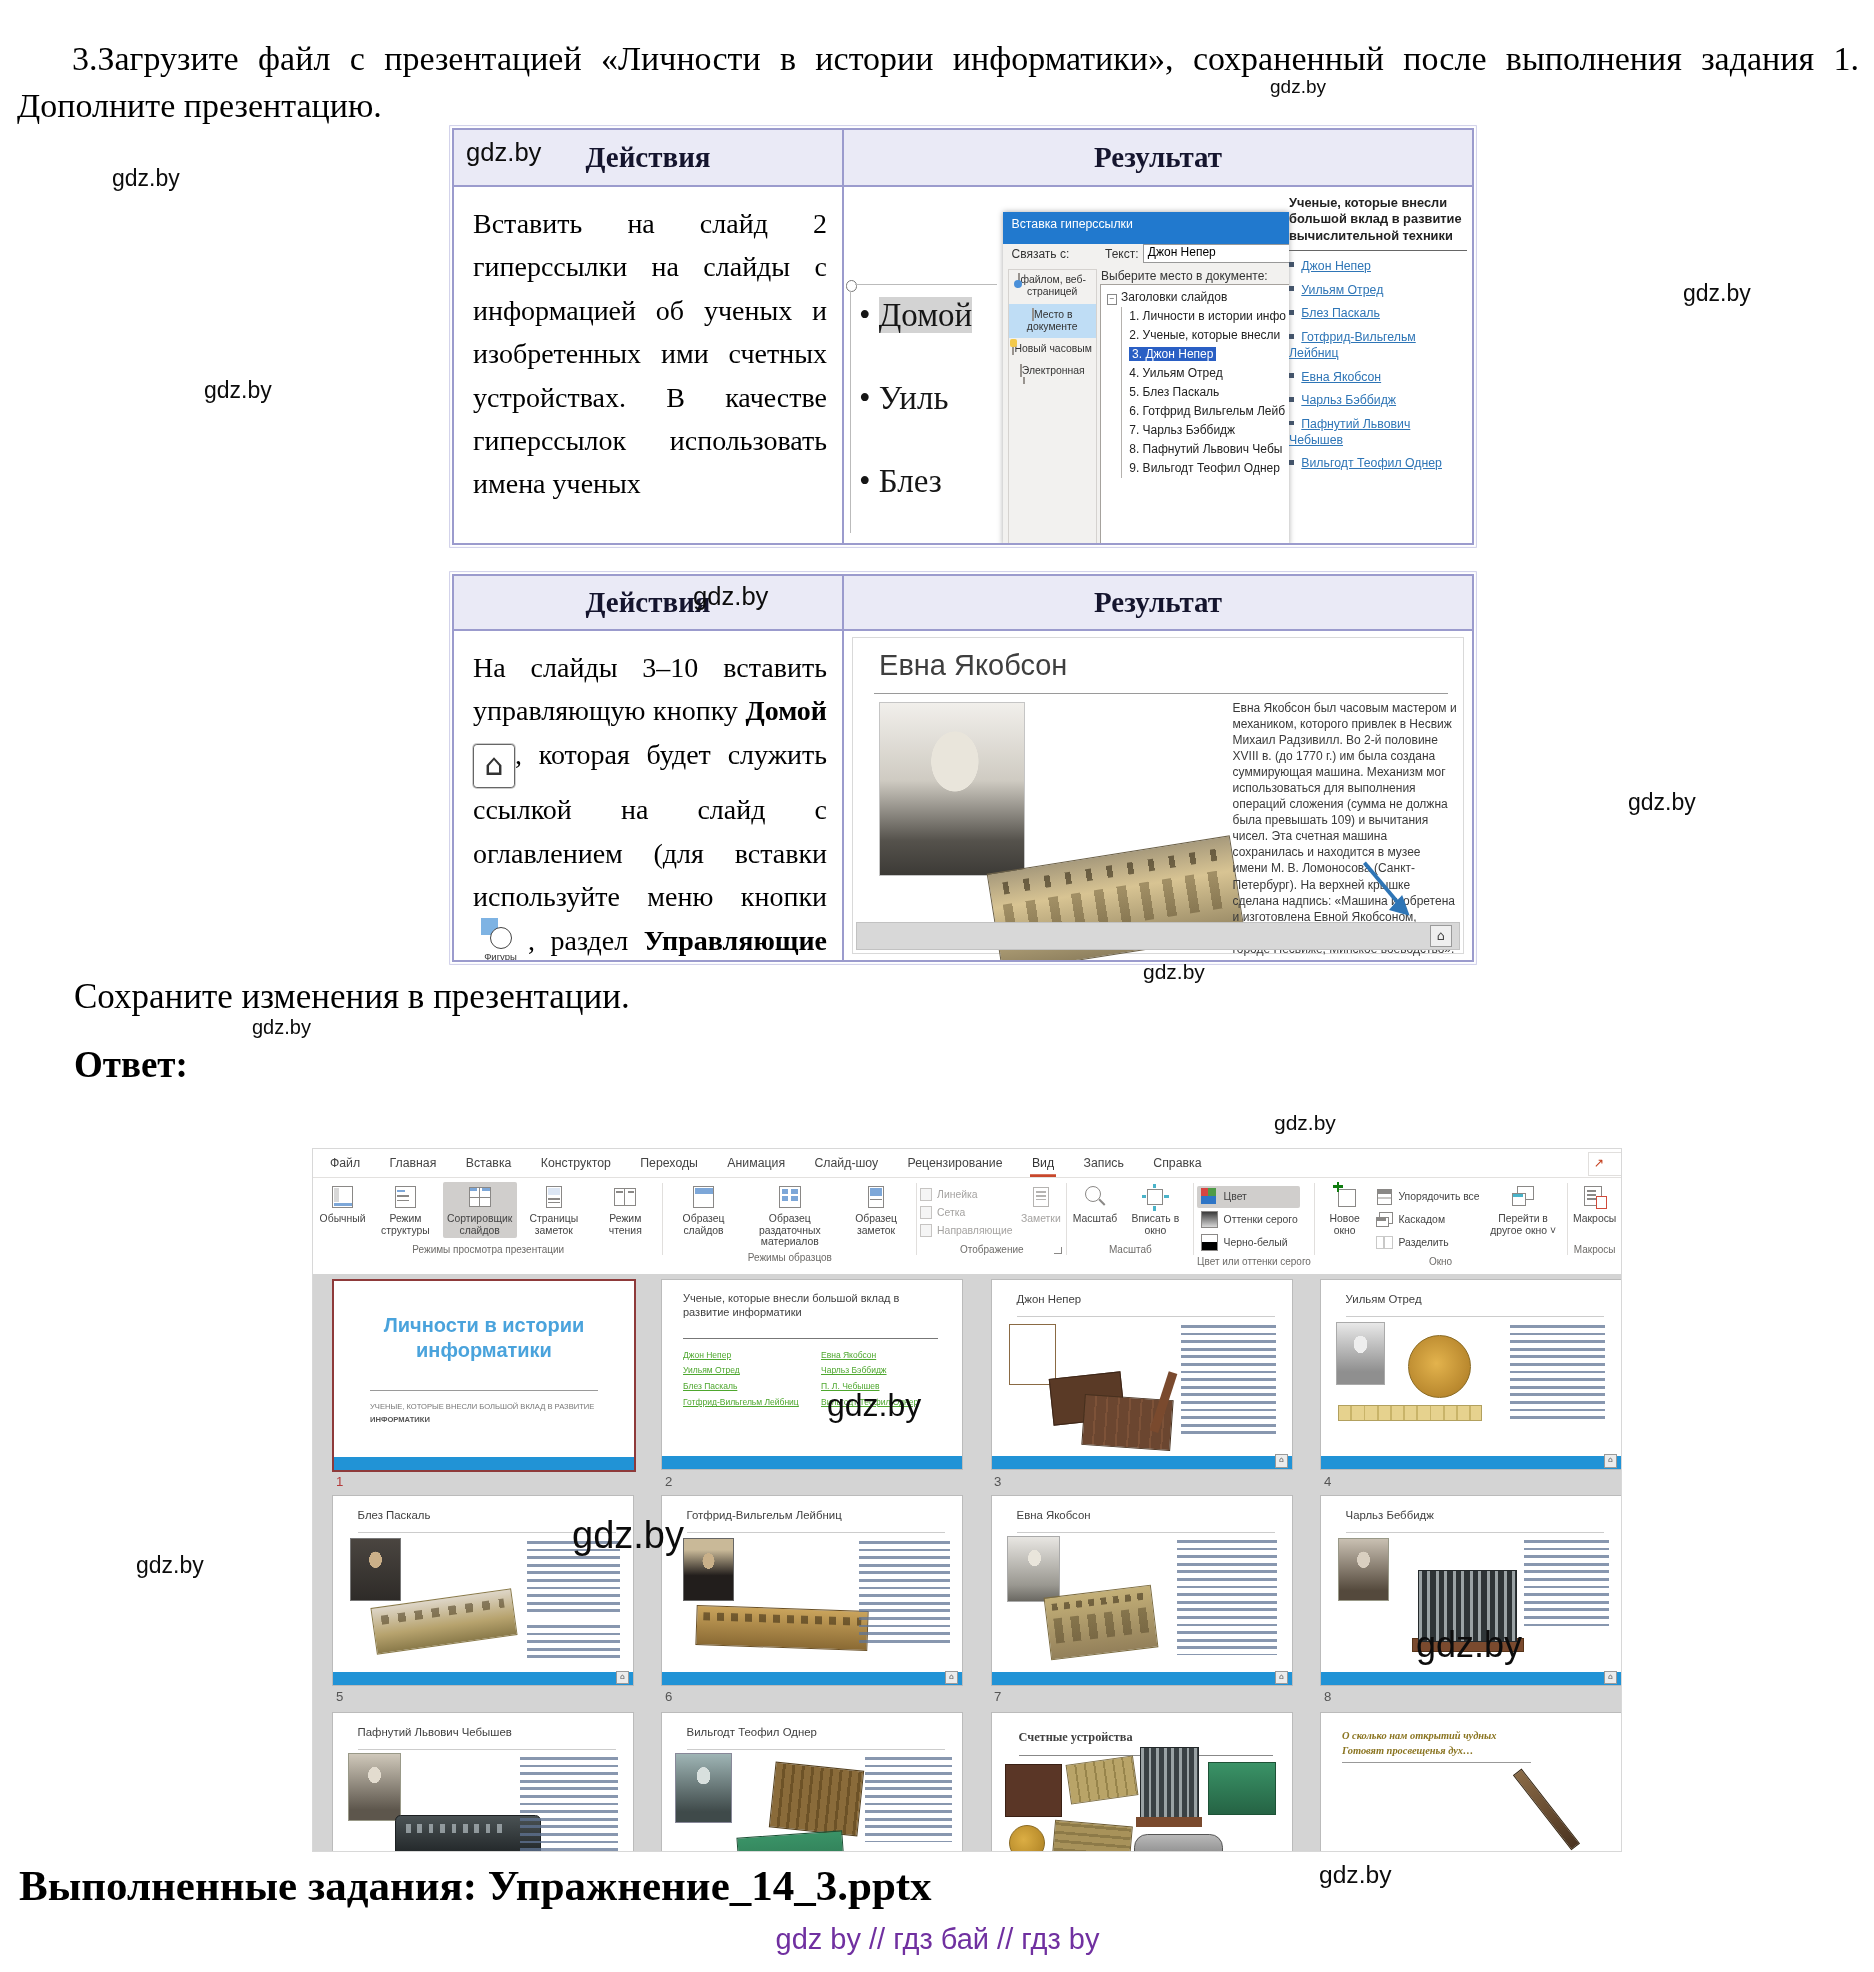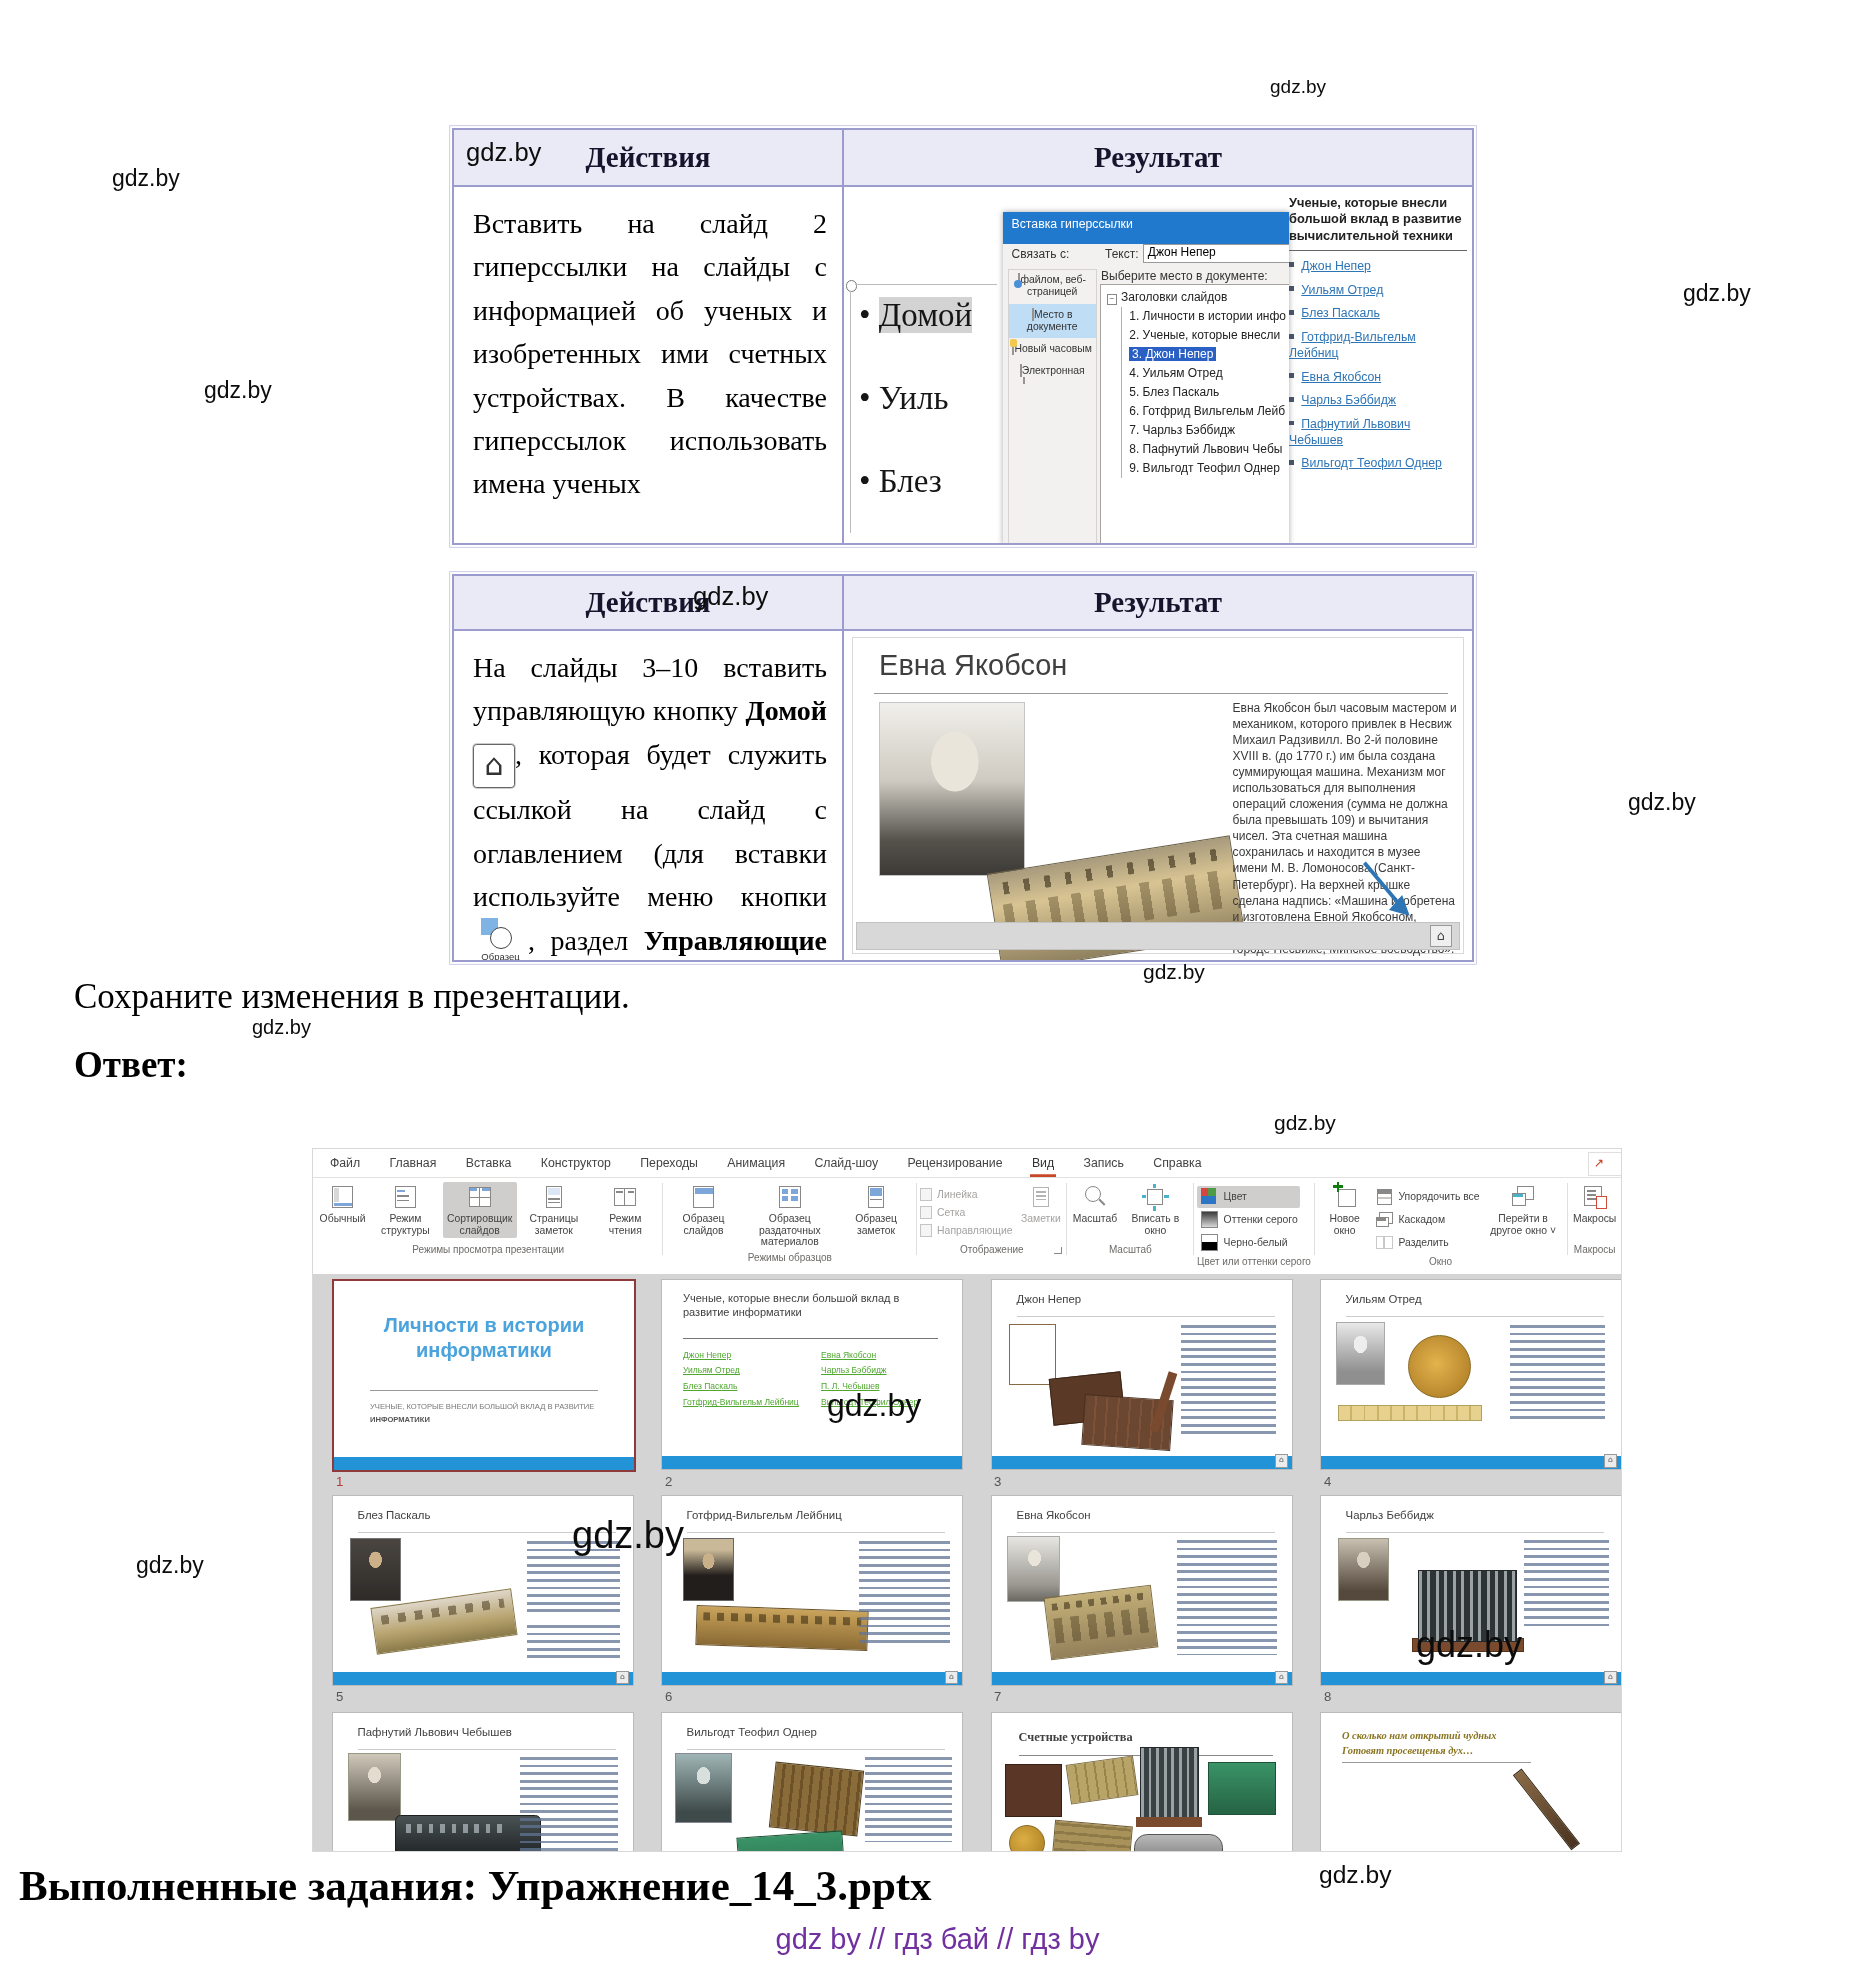--- a/index.html
+++ b/index.html
@@ -111,20 +111,21 @@
 
   
   .done{position:absolute;left:19px;top:1861px;font-family:"Liberation Serif",serif;font-weight:bold;font-size:43px}
   .footer{position:absolute;left:0;right:0;top:1923px;text-align:center;font-size:29px;color:#7030a0}
 </style>
 </head>
 <body>
 
 <div id="page">
 
+  <div class="task serif">3.Загрузите файл с презентацией «Личности в истории информатики», сохраненный после выполнения задания 1. Дополните презентацию.</div>
 
   <div class="wm" style="left:1270px;top:76px;font-size:19px">gdz.by</div>
   <div class="wm" style="left:112px;top:165px;font-size:23px">gdz.by</div>
   <div class="wm" style="left:466px;top:138px;font-size:25.6px">gdz.by</div>
   <div class="wm" style="left:1683px;top:280px;font-size:23px">gdz.by</div>
   <div class="wm" style="left:204px;top:377px;font-size:23px">gdz.by</div>
   <div class="wm" style="left:693px;top:582px;font-size:25.6px">gdz.by</div>
   <div class="wm" style="left:1628px;top:789px;font-size:23px">gdz.by</div>
   <div class="wm" style="left:1143px;top:960px;font-size:21px">gdz.by</div>
   <div class="wm" style="left:252px;top:1016px;font-size:20px">gdz.by</div>
@@ -202,21 +203,21 @@
         <div class="plink"><span class="sq"></span><a>Пафнутий Львович Чебышев</a></div>
         <div class="plink"><span class="sq"></span><a>Вильгодт Теофил Однер</a></div>
       </div>
     </div>
   </div>
 
   <div class="tbl" style="left:452px;top:574px;grid-template-columns:390px 630px;grid-template-rows:55px 331px">
     <div class="hd">Действия</div>
     <div class="hd">Результат</div>
     <div class="cell">
-      <div class="atext"><span>На слайды 3–10 вставить управляющую кнопку </span><b>Домой</b> <span class="inhome">⌂</span><span>, которая будет служить ссылкой на слайд с оглавлением (для вставки используйте меню кнопки </span><span class="infig"><span class="sq"></span><span class="ci"></span><span class="fl">Образец</span></span><span>, раздел </span><b>Управляющие кнопки</b></div>
+      <div class="atext"><span>На слайды 3–10 вставить управляющую кнопку </span><b>Домой</b> <span class="inhome">⌂</span><span>, которая будет служить ссылкой на слайд с оглавлением (для вставки используйте меню кнопки </span><span class="infig"><span class="sq"></span><span class="ci"></span><span class="fl">Фигуры</span></span><span>, раздел </span><b>Управляющие кнопки</b></div>
     </div>
     <div class="cell">
       <div class="slide2">
         <div class="s2ttl">Евна Якобсон</div>
         <div class="s2hr"></div>
         <div class="p" style="left:26.5px;top:64px;width:144px;height:172px;border:0.9px solid #c5c5c5;
              background:radial-gradient(ellipse 52px 66px at 52% 34%,#e9e5db 0 45%,rgba(0,0,0,0) 46%),linear-gradient(180deg,#f1efeb 0%,#cfcbc2 45%,#55524c 80%,#3c3a36 100%)"></div>
         <div class="p" style="left:140px;top:216px;width:244px;height:98px;transform:rotate(-9deg);
              background:linear-gradient(180deg,#a79a7c,#d8c493 35%,#8f815f 100%);border:1.9px solid #6c6148">
           <span class="p" style="left:13.2px;top:9.5px;right:13.2px;height:12.3px;background:repeating-linear-gradient(90deg,rgba(40,30,10,.55) 0 5.7px,rgba(0,0,0,0) 5.7px 21px)"></span>

